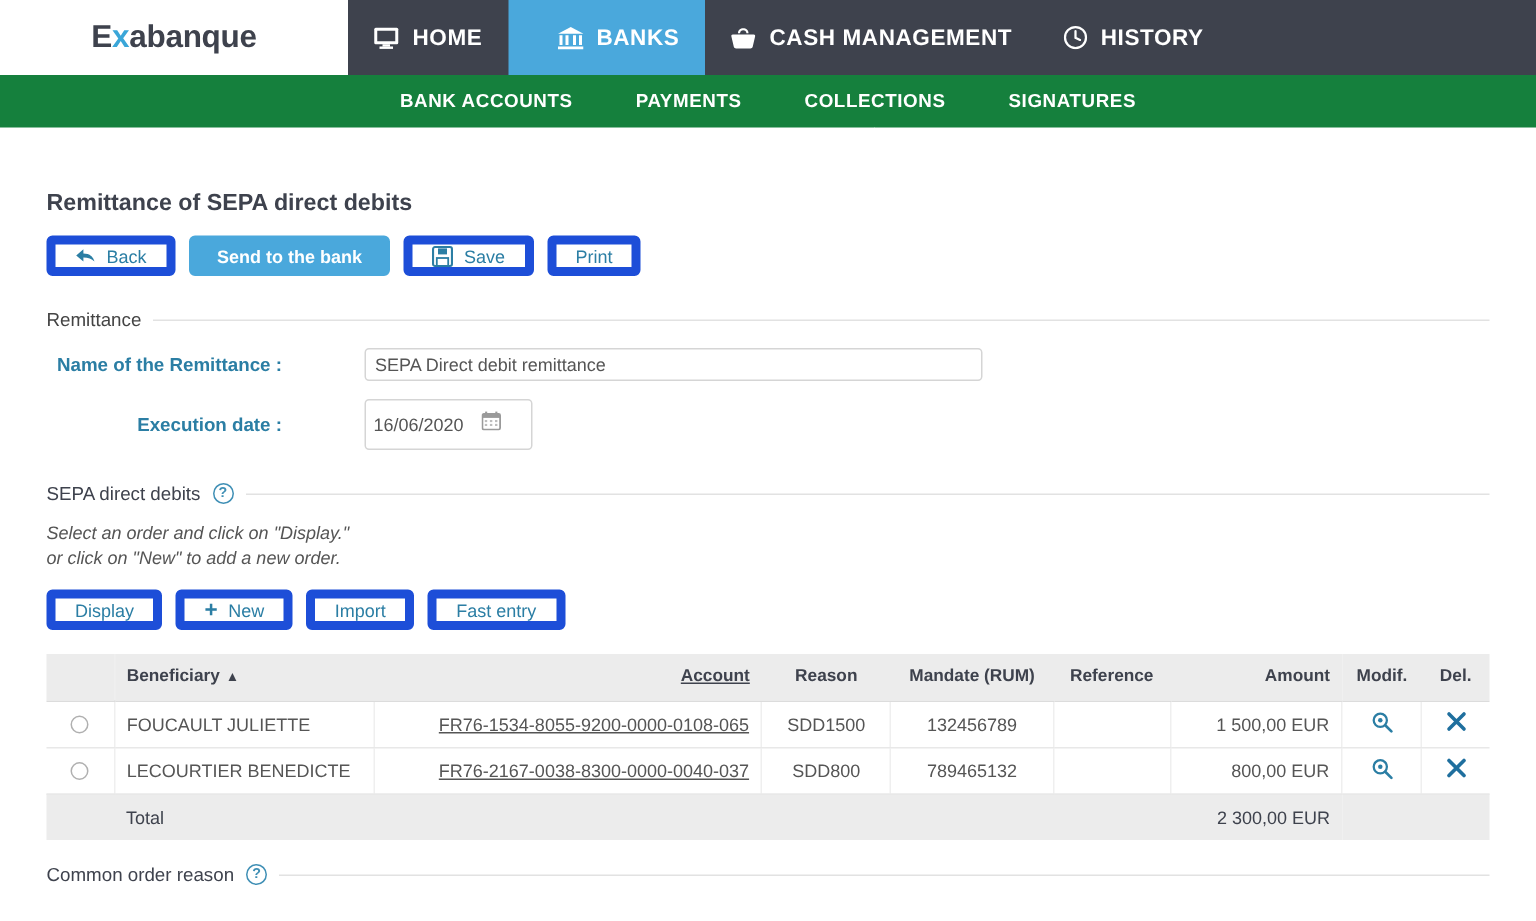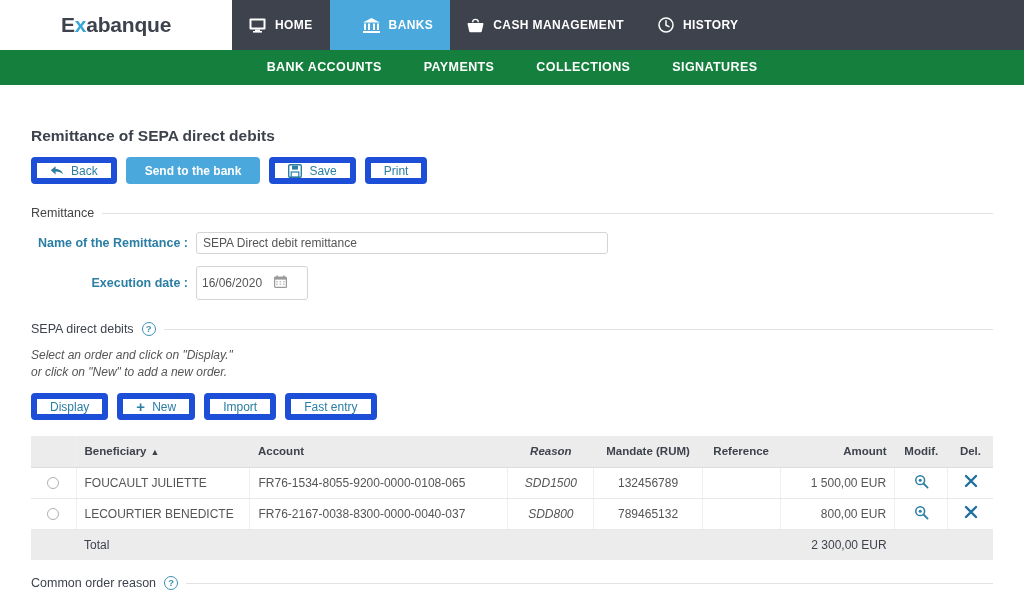--- a/index.html
+++ b/index.html
@@ -34,21 +34,21 @@
     letter-spacing: -0.2px;
   }
   .logo-text .ex-accent { color: #3aa6d8; }
 
   .nav-item {
     display: flex;
     align-items: center;
     gap: 9px;
     padding: 0 17px;
     color: #ffffff;
-    font-size: 12px;
+    font-size: 15px;
     font-weight: bold;
     letter-spacing: 0.4px;
     cursor: pointer;
     white-space: nowrap;
   }
   .nav-item.active { background: #4aa8dc; padding-left: 33px; }
   .nav-item .nicon { display: flex; align-items: center; }
   .nav-item svg { display: block; }
 
   
@@ -151,20 +151,21 @@
     line-height: 1;
     cursor: pointer;
     flex: 0 0 auto;
   }
 
   
   .form-row {
     display: flex;
     align-items: center;
     margin-top: 12px;
+    gap: 47px;
   }
   .form-label {
     width: 165px;
     text-align: right;
     font-size: 12.5px;
     font-weight: bold;
     color: #2b7ea4;
     padding-right: 8px;
   }
   .text-input {
@@ -237,22 +238,22 @@
   .radio {
     width: 12px; height: 12px;
     border: 1px solid #b0b0b0;
     border-radius: 50%;
     display: inline-block;
     background: #fff;
     cursor: pointer;
     vertical-align: middle;
   }
   .c-benef { width: 170px; text-align: left; }
-  .c-account { width: 252px; text-align: left; }
-  .c-reason { width: 84px; text-align: center; font-style: italic; }
+  .c-account { width: 252px; text-align: right; text-decoration: underline; }
+  .c-reason { width: 84px; text-align: center; }
   .c-mandate { width: 106px; text-align: center; }
   .c-reference { width: 76px; text-align: center; }
   .c-amount { width: 112px; text-align: right; }
   .c-modif { width: 52px; text-align: center; }
   .c-del { width: 44px; text-align: center; }
 
   tr.total-row td {
     background: #ececec;
     border-bottom: none;
     border-right: none;

